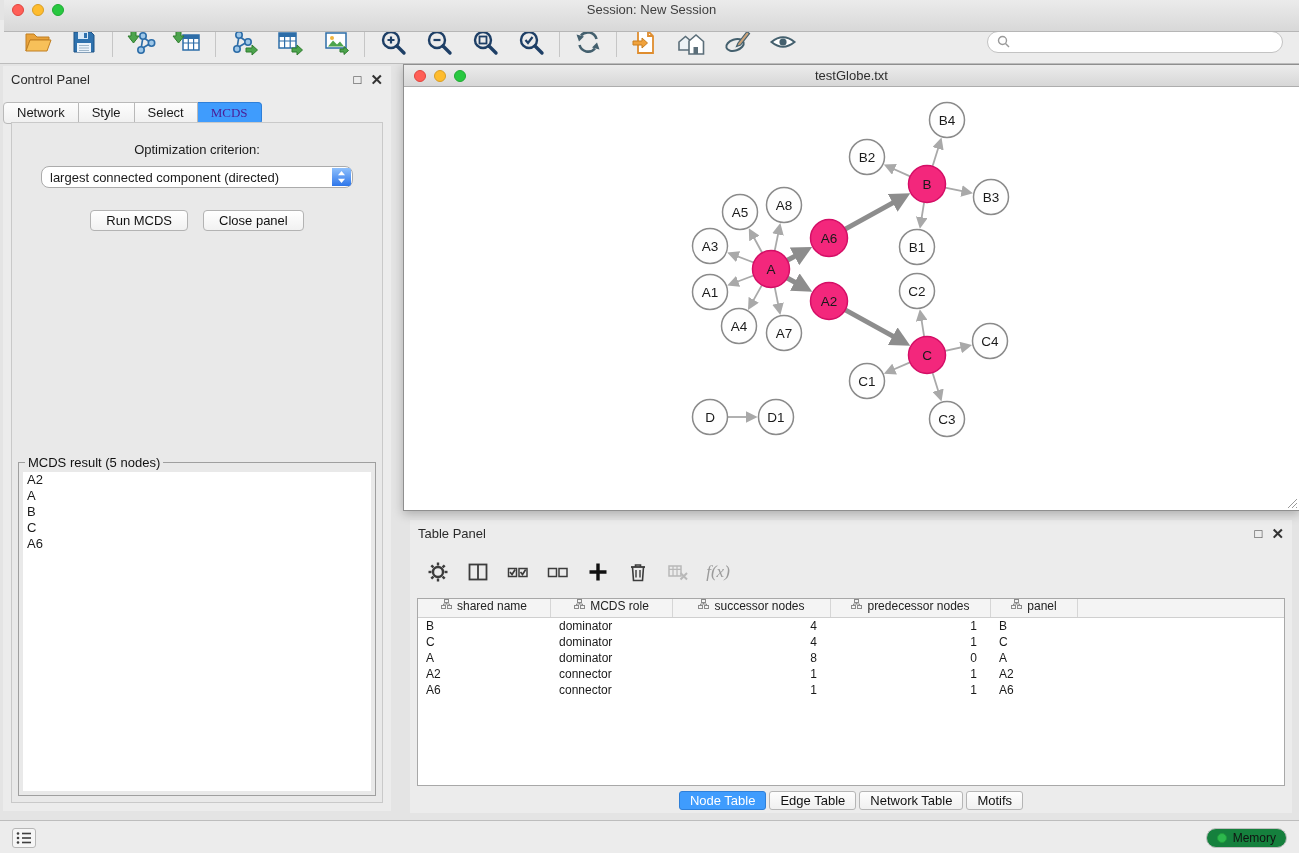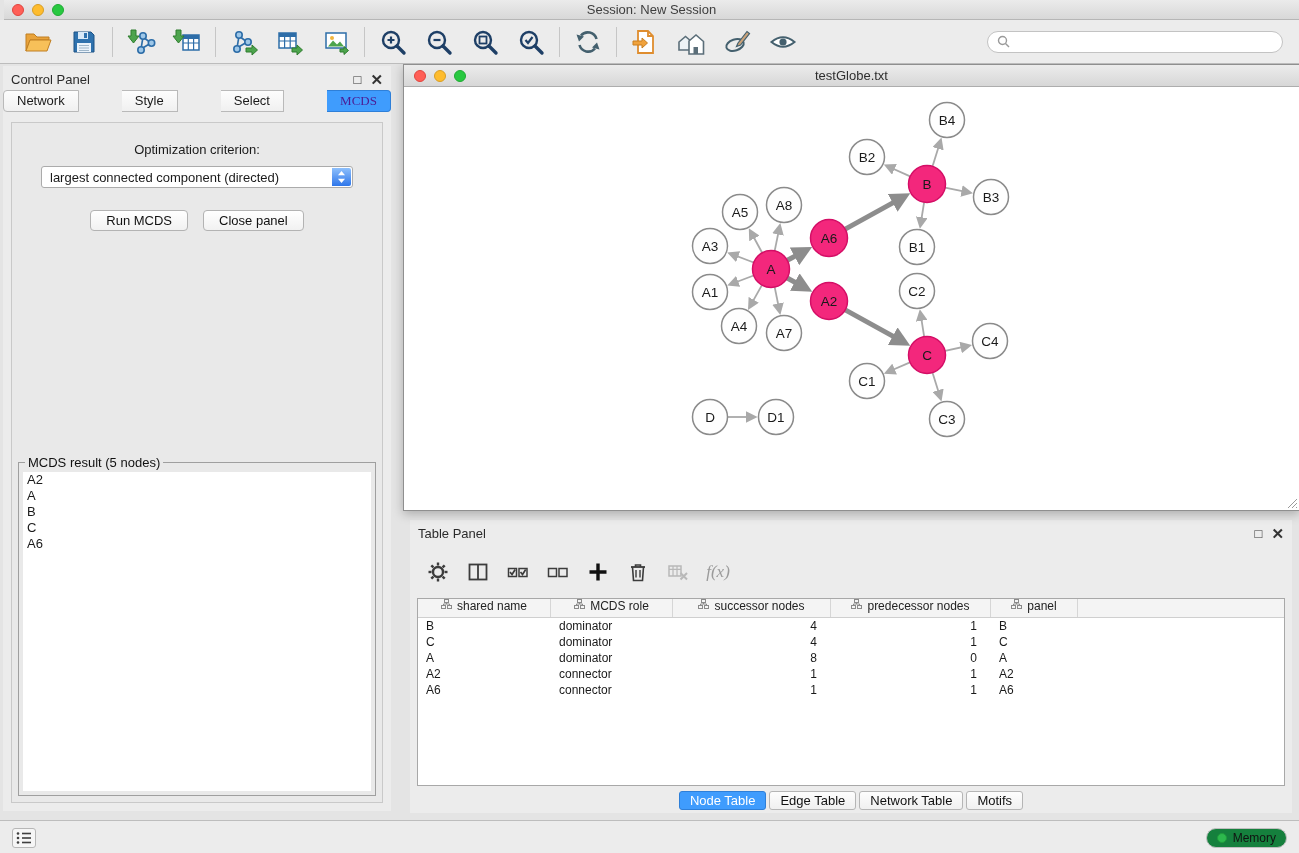--- a/index.html
+++ b/index.html
@@ -1,21 +1,21 @@
 <!DOCTYPE html>
 <html><head>
 <meta charset="utf-8">
 <style>
   * { margin:0; padding:0; box-sizing:border-box; }
   html,body { width:1299px; height:853px; }
   body { font-family:"Liberation Sans",sans-serif; font-size:13px; color:#1a1a1a;
          background:#e4e4e4; position:relative; overflow:hidden; }
 
   
-  .titlebar { position:absolute; top:0; left:4px; right:0; height:20px;
+  .titlebar { position:absolute; top:0; left:4px; right:0; height:32px;
               background:linear-gradient(#ebebeb,#d8d8d8); border-bottom:1px solid #b6b6b6; z-index:30; }
   .traffic { position:absolute; top:4px; left:8px; display:flex; gap:8px; }
   .light { width:12px; height:12px; border-radius:50%; display:inline-block; }
   .light.red    { background:#ff5f57; border:1px solid #e0443e; }
   .light.yellow { background:#febc2e; border:1px solid #d89e24; }
   .light.green  { background:#28c840; border:1px solid #1eaa33; }
   .titlebar .ttext { position:absolute; left:0; right:0; text-align:center; line-height:20px; color:#3e3e3e; }
 
   
   .toolbar { position:absolute; top:20px; left:0; right:0; height:44px; background:#ececec;
@@ -28,31 +28,31 @@
   .searchbox input { border:none; outline:none; flex:1; font-size:12px; font-family:"Liberation Sans",sans-serif; background:transparent; }
 
   
   .panel-header { height:24px; display:flex; align-items:center; padding:3px 8px 0 8px; color:#2b2b2b; }
   .panel-ctrls { margin-left:auto; display:flex; gap:9px; color:#333; font-size:13px; }
   .panel-ctrls .pc { cursor:default; line-height:14px; }
   .panel-ctrls .x { font-weight:bold; font-size:15px; line-height:13px; }
 
   
   .control-panel { position:absolute; left:3px; top:66px; width:388px; height:745px; background:#ececec; }
-  .cp-tabs { display:flex; justify-content:space-between; margin-top:0; }
+  .cp-tabs { display:flex; justify-content:flex-start; margin-top:12px; }
   .seg-tab { padding:2px 13px; font-size:13px; background:linear-gradient(#fdfdfd,#f0f0f0);
              border:1px solid #b9b9b9; border-left-width:0; color:#1a1a1a; }
   .seg-tab:first-child { border-left-width:1px; border-radius:4px 0 0 4px; }
   .seg-tab:last-child { border-radius:0 4px 4px 0; }
   .seg-tab.active { background:#3f9cfd; border-color:#2e7fd8; color:#4c1d95;font-family:Liberation Serif, serif; }
   .cp-content { position:absolute; left:8px; right:8px; top:56px; bottom:8px;
                 background:#e9e9e9; border:1px solid #c9c9c9; }
   .opt-label { text-align:center; margin-top:19px; }
   .mac-select { width:312px; height:22px; margin:9px auto 0 auto; background:#fff; border:1px solid #ababab;
-                border-radius:3px; display:flex; align-items:center; padding-left:8px; font-size:13px; position:relative; }
+                border-radius:8px; display:flex; align-items:center; padding-left:8px; font-size:13px; position:relative; }
   .mac-select .sel-btn { position:absolute; right:1px; top:1px; bottom:1px; width:19px; border-radius:0 2px 2px 0;
                 background:linear-gradient(#8ec0fc,#2e76ea); display:flex; align-items:center; justify-content:center; }
   .cp-buttons { margin-top:14px; display:flex; justify-content:center; gap:15px; }
   .mac-btn { height:21px; padding:0 15px; font-size:13px; font-family:"Liberation Sans",sans-serif;
              background:linear-gradient(#ffffff,#f1f1f1); border:1px solid #b3b3b3; border-radius:4px; color:#111;margin-top:8px; }
   .result-group { position:absolute; left:6px; right:6px; top:332px; bottom:6px;
                   border:1px solid #9f9f9f; padding:2px 4px 4px 4px; }
   .result-group legend { font-size:13px; padding:0 3px; margin-left:2px; color:#111; }
   .result-list { width:100%; height:100%; background:#fff; overflow:hidden; }
   .result-item { font-size:13px; line-height:16px; padding-left:4px; }

